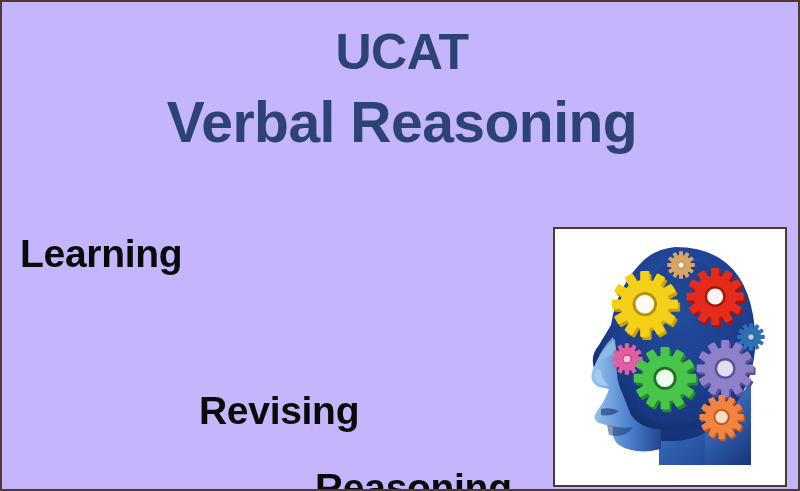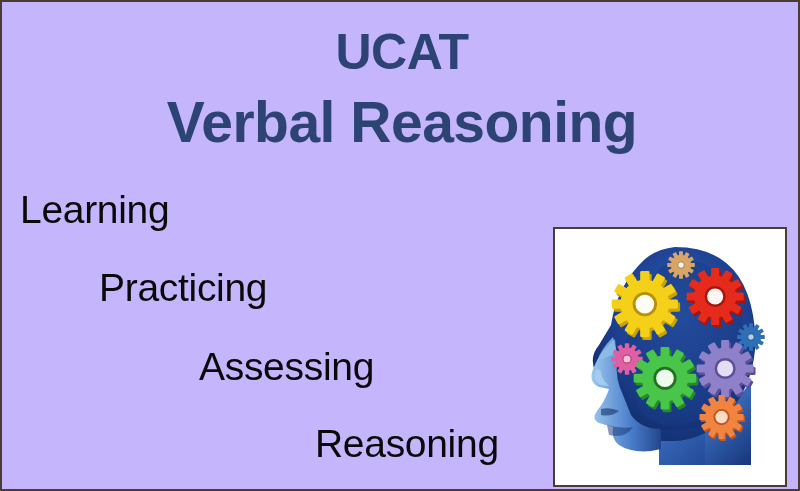--- a/index.html
+++ b/index.html
@@ -45,25 +45,26 @@
   #title-sub {
     font-size: 57px;
     line-height: 64px;
     margin-top: 10px;
   }
 
   
   .step-word {
     position: absolute;
     color: #0A0A0A;
-    font-weight: normal;
+    font-weight: bold;
     font-size: 39px;
     line-height: 44px;
     letter-spacing: -0.3px;
     white-space: nowrap;
+    margin-top: 44px;
   }
   #step-0 { left: 18px;  top: 186px; }
   #step-1 { left: 97px;  top: 264px; }
   #step-2 { left: 197px; top: 343px; }
   #step-3 { left: 313px; top: 420px; }
 
   
   #brain-figure {
     position: absolute;
     left: 551px;
@@ -85,22 +86,21 @@
 <body>
 
 <div id="slide">
 
   <div id="title-block">
     <span class="title-line" id="title-main">UCAT</span>
     <span class="title-line" id="title-sub">Verbal Reasoning</span>
   </div>
 
   <div class="step-word" id="step-0">Learning</div>
-  <div class="step-word" id="step-1">Practicing</div>
-  <div class="step-word" id="step-2">Assessing</div>
+  <div class="step-word" id="step-2">Revising</div>
   <div class="step-word" id="step-3">Reasoning</div>
 
   <div id="brain-figure">
     <svg viewBox="0 0 230 256" xmlns="http://www.w3.org/2000/svg">
       <defs>
         <linearGradient id="headGrad" x1="0" y1="0" x2="1" y2="1">
           <stop offset="0%" stop-color="#7FB4E6"></stop>
           <stop offset="45%" stop-color="#3E72C4"></stop>
           <stop offset="100%" stop-color="#17357A"></stop>
         </linearGradient>

